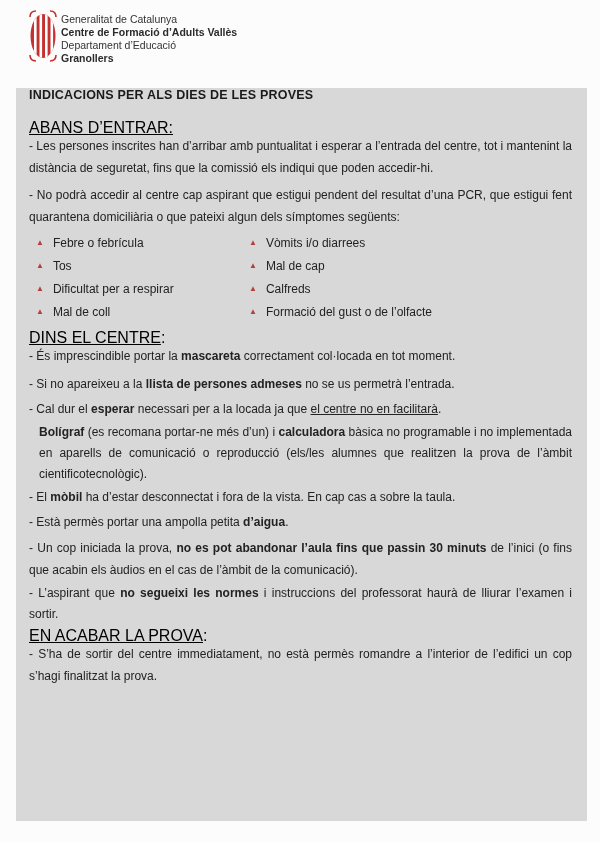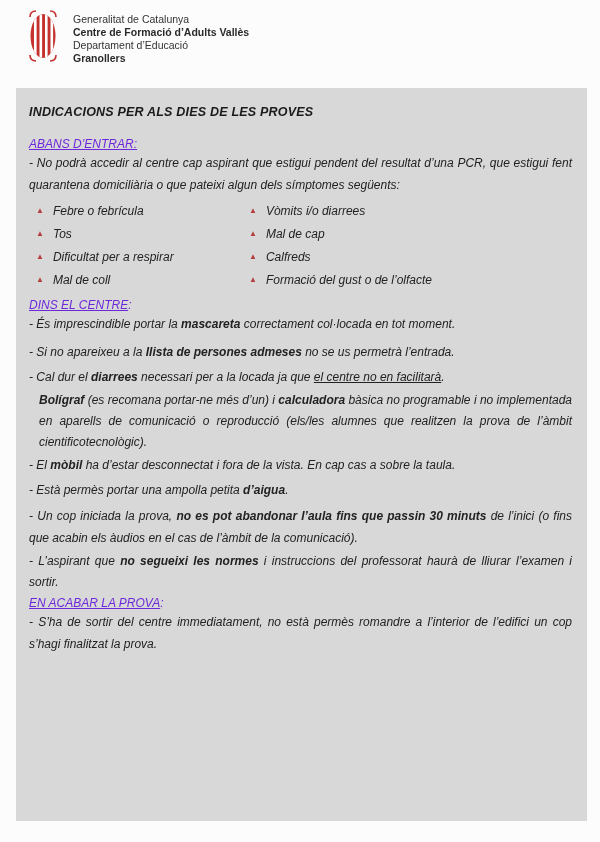--- a/index.html
+++ b/index.html
@@ -3,33 +3,33 @@
 <meta charset="utf-8">
 <style>
   html,body{margin:0;padding:0;}
   body{
     width:600px;height:842px;position:relative;
     background:#fcfcfc;
     font-family:"Liberation Sans", sans-serif;
     color:#1f1f1f;
   }
   
-  .header{position:absolute;top:10px;left:29px;display:flex;align-items:flex-start;gap:16px;}
+  .header{position:absolute;top:10px;left:29px;display:flex;align-items:flex-start;gap:4px;}
   .logo-wrap{width:28px;height:52px;flex:0 0 auto;}
   .header-text{font-size:10.5px;line-height:13px;color:#333;padding-top:3px;}
   .header-text .hl{white-space:nowrap;}
   .header-text .bold{font-weight:bold;color:#2b2b2b;}
   
   .content-box{
     position:absolute;left:16px;top:88px;width:571px;height:733px;
     background:#d8d8d8;box-sizing:border-box;
-    padding:17px 15px 0 13px;overflow:hidden;font-style:italic;
+    padding:0 15px 0 13px;overflow:hidden;
   }
   .doc-title{font-size:12.5px;font-weight:bold;margin:0 0 18px 0;letter-spacing:.2px;color:#1a1a1a;}
-  h2.sec{font-size:12px;font-weight:normal;margin:0;line-height:15px;color:#6d28d9;}
+  h2.sec{font-size:16px;font-weight:normal;margin:0;line-height:15px;color:#000000;}
   h2.sec .u{text-decoration:underline;}
   .para{font-size:12px;line-height:22px;text-align:justify;margin:0;color:#222;}
   .para.tight{line-height:21px;}
   .para.indent{margin-left:10px;}
   .b{font-weight:bold;}
   .u{text-decoration:underline;}
   
   .symptoms{display:flex;padding-left:7px;margin:0;}
   .symptoms ul{list-style:none;margin:0;padding:0;}
   .symptoms ul.colL{width:213px;flex:0 0 auto;}
@@ -71,20 +71,21 @@
     <div class="hl bold">Granollers</div>
   </div>
 </div>
 
 <div class="content-box">
 
   <div class="doc-title">INDICACIONS PER ALS DIES DE LES PROVES</div>
 
   <h2 class="sec mb14"><span class="u">ABANS D’ENTRAR:</span><span></span></h2>
 
+  <p class="para mb5"><span>-  Les persones inscrites han d’arribar amb puntualitat i esperar a l’entrada del centre, tot i mantenint la distància de seguretat, fins que la comissió els indiqui que poden accedir-hi.</span></p>
   <p class="para mb4"><span>- No podrà accedir al centre cap aspirant que estigui pendent del resultat d’una PCR, que estigui fent quarantena domiciliària o que pateixi algun dels símptomes següents:</span></p>
 
   <div class="symptoms mb6">
     <ul class="colL">
       <li>
           <span class="tri">▲</span>
           <span>Febre o febrícula</span>
         </li>
       <li>
           <span class="tri">▲</span>
@@ -116,21 +117,21 @@
           <span class="tri">▲</span>
           <span>Formació del gust o de l’olfacte</span>
         </li>
     </ul>
   </div>
 
   <h2 class="sec mb12"><span class="u">DINS EL CENTRE</span><span>:</span></h2>
 
   <p class="para mb6"><span>- És imprescindible portar la </span><span class="b">mascareta</span><span> correctament col·locada en tot moment.</span></p>
   <p class="para mb3"><span>- Si no apareixeu a la </span><span class="b">llista de persones admeses</span><span> no se us permetrà l’entrada.</span></p>
-  <p class="para mb2"><span>- Cal dur el </span><span class="b">diarrees</span><span> necessari per a la locada ja que </span><span class="u">el centre no en facilitarà</span><span>.</span></p>
+  <p class="para mb2"><span>- Cal dur el </span><span class="b">esperar</span><span> necessari per a la locada ja que </span><span class="u">el centre no en facilitarà</span><span>.</span></p>
   <p class="para tight indent mb1"><span class="b">Bolígraf</span><span> (es recomana portar-ne més d’un) i </span><span class="b">calculadora</span><span> bàsica no programable i no implementada en aparells de comunicació o reproducció (els/les alumnes que realitzen la prova de l’àmbit cientificotecnològic).</span></p>
   <p class="para mb3"><span>- El </span><span class="b">mòbil</span><span> ha d’estar desconnectat i fora de la vista. En cap cas a sobre la taula.</span></p>
   <p class="para mb4"><span>- Està permès portar una ampolla petita </span><span class="b">d’aigua</span><span>.</span></p>
   <p class="para mb2"><span>- Un cop iniciada la prova, </span><span class="b">no es pot abandonar l’aula fins que passin 30 minuts</span><span> de l’inici (o fins que acabin els àudios en el cas de l’àmbit de la comunicació).</span></p>
   <p class="para tight mb0"><span>- L’aspirant que </span><span class="b">no segueixi les normes</span><span> i instruccions del professorat haurà de lliurar l’examen i sortir.</span></p>
 
   <h2 class="sec mb6" style="margin-top:3px"><span class="u">EN ACABAR LA PROVA</span><span>:</span></h2>
 
   <p class="para mb0"><span>- S’ha de sortir del centre immediatament, no està permès romandre a l’interior de l’edifici un cop s’hagi finalitzat la prova.</span></p>
 

